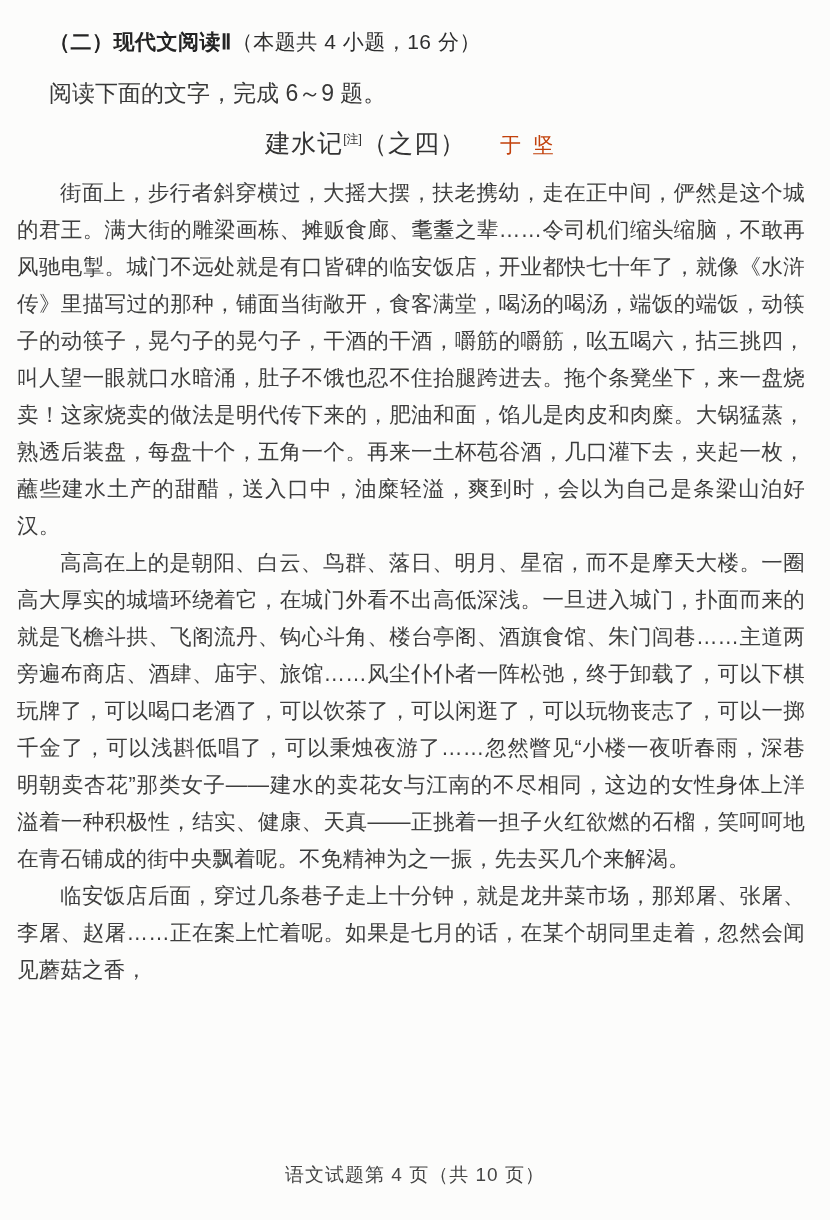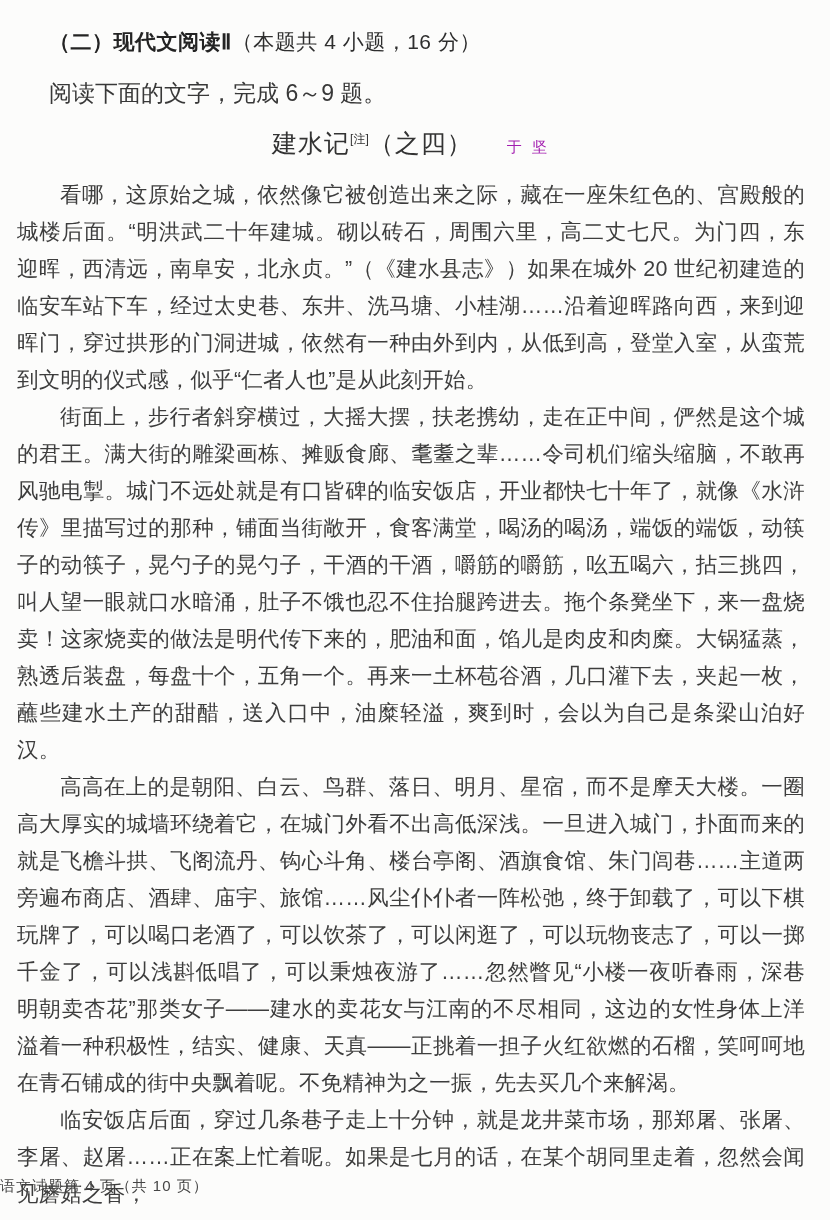--- a/index.html
+++ b/index.html
@@ -44,64 +44,64 @@
     line-height: 34px;
     color: #333;
     letter-spacing: 1px;
   }
   .title-row sup {
     font-size: 12px;
     vertical-align: super;
     letter-spacing: 0;
   }
   .title-row .author {
-    font-size: 15px;
+    font-size: 21px;
     margin-left: 34px;
     letter-spacing: 3px;
-    color: #a21caf;
+    color: #c2410c;
   }
   .body-text {
     margin-top: 13px;
     font-size: 21.5px;
     line-height: 37px;
     text-align: justify;
     letter-spacing: 0.2px;
     color: #3d3d3d;
   }
   .body-text p {
     margin: 0;
     text-indent: 2em;
   }
   .page-footer {
     position: absolute;
     left: 0;
     right: 0;
-    bottom: 24px;
-    font-size: 15px;
+    bottom: 32px;
+    text-align: center;
+    font-size: 19px;
     color: #454545;
     letter-spacing: 1px;
   }
 </style>
 </head>
 <body>
 
 <div class="page">
 
   <div class="section-header">
     <span class="bold-part">（二）现代文阅读Ⅱ</span><span>（本题共 4 小题，16 分）</span>
   </div>
 
   <div class="instruction">阅读下面的文字，完成 6～9 题。</div>
 
   <div class="title-row">
     <span>建水记</span><sup>[注]</sup><span>（之四）</span><span class="author">于 坚</span>
   </div>
 
   <div class="body-text">
-      <p>看哪，这原始之城，依然像它被创造出来之际，藏在一座朱红色的、宫殿般的城楼后面。“明洪武二十年建城。砌以砖石，周围六里，高二丈七尺。为门四，东迎晖，西清远，南阜安，北永贞。”（《建水县志》）如果在城外 20 世纪初建造的临安车站下车，经过太史巷、东井、洗马塘、小桂湖……沿着迎晖路向西，来到迎晖门，穿过拱形的门洞进城，依然有一种由外到内，从低到高，登堂入室，从蛮荒到文明的仪式感，似乎“仁者人也”是从此刻开始。</p>
       <p>街面上，步行者斜穿横过，大摇大摆，扶老携幼，走在正中间，俨然是这个城的君王。满大街的雕梁画栋、摊贩食廊、耄耋之辈……令司机们缩头缩脑，不敢再风驰电掣。城门不远处就是有口皆碑的临安饭店，开业都快七十年了，就像《水浒传》里描写过的那种，铺面当街敞开，食客满堂，喝汤的喝汤，端饭的端饭，动筷子的动筷子，晃勺子的晃勺子，干酒的干酒，嚼筋的嚼筋，吆五喝六，拈三挑四，叫人望一眼就口水暗涌，肚子不饿也忍不住抬腿跨进去。拖个条凳坐下，来一盘烧卖！这家烧卖的做法是明代传下来的，肥油和面，馅儿是肉皮和肉糜。大锅猛蒸，熟透后装盘，每盘十个，五角一个。再来一土杯苞谷酒，几口灌下去，夹起一枚，蘸些建水土产的甜醋，送入口中，油糜轻溢，爽到时，会以为自己是条梁山泊好汉。</p>
       <p>高高在上的是朝阳、白云、鸟群、落日、明月、星宿，而不是摩天大楼。一圈高大厚实的城墙环绕着它，在城门外看不出高低深浅。一旦进入城门，扑面而来的就是飞檐斗拱、飞阁流丹、钩心斗角、楼台亭阁、酒旗食馆、朱门闾巷……主道两旁遍布商店、酒肆、庙宇、旅馆……风尘仆仆者一阵松弛，终于卸载了，可以下棋玩牌了，可以喝口老酒了，可以饮茶了，可以闲逛了，可以玩物丧志了，可以一掷千金了，可以浅斟低唱了，可以秉烛夜游了……忽然瞥见“小楼一夜听春雨，深巷明朝卖杏花”那类女子——建水的卖花女与江南的不尽相同，这边的女性身体上洋溢着一种积极性，结实、健康、天真——正挑着一担子火红欲燃的石榴，笑呵呵地在青石铺成的街中央飘着呢。不免精神为之一振，先去买几个来解渴。</p>
       <p>临安饭店后面，穿过几条巷子走上十分钟，就是龙井菜市场，那郑屠、张屠、李屠、赵屠……正在案上忙着呢。如果是七月的话，在某个胡同里走着，忽然会闻见蘑菇之香，</p>
     </div>
 
   <div class="page-footer">语文试题第 4 页（共 10 页）</div>
 
 </div>
 
 </body></html>

